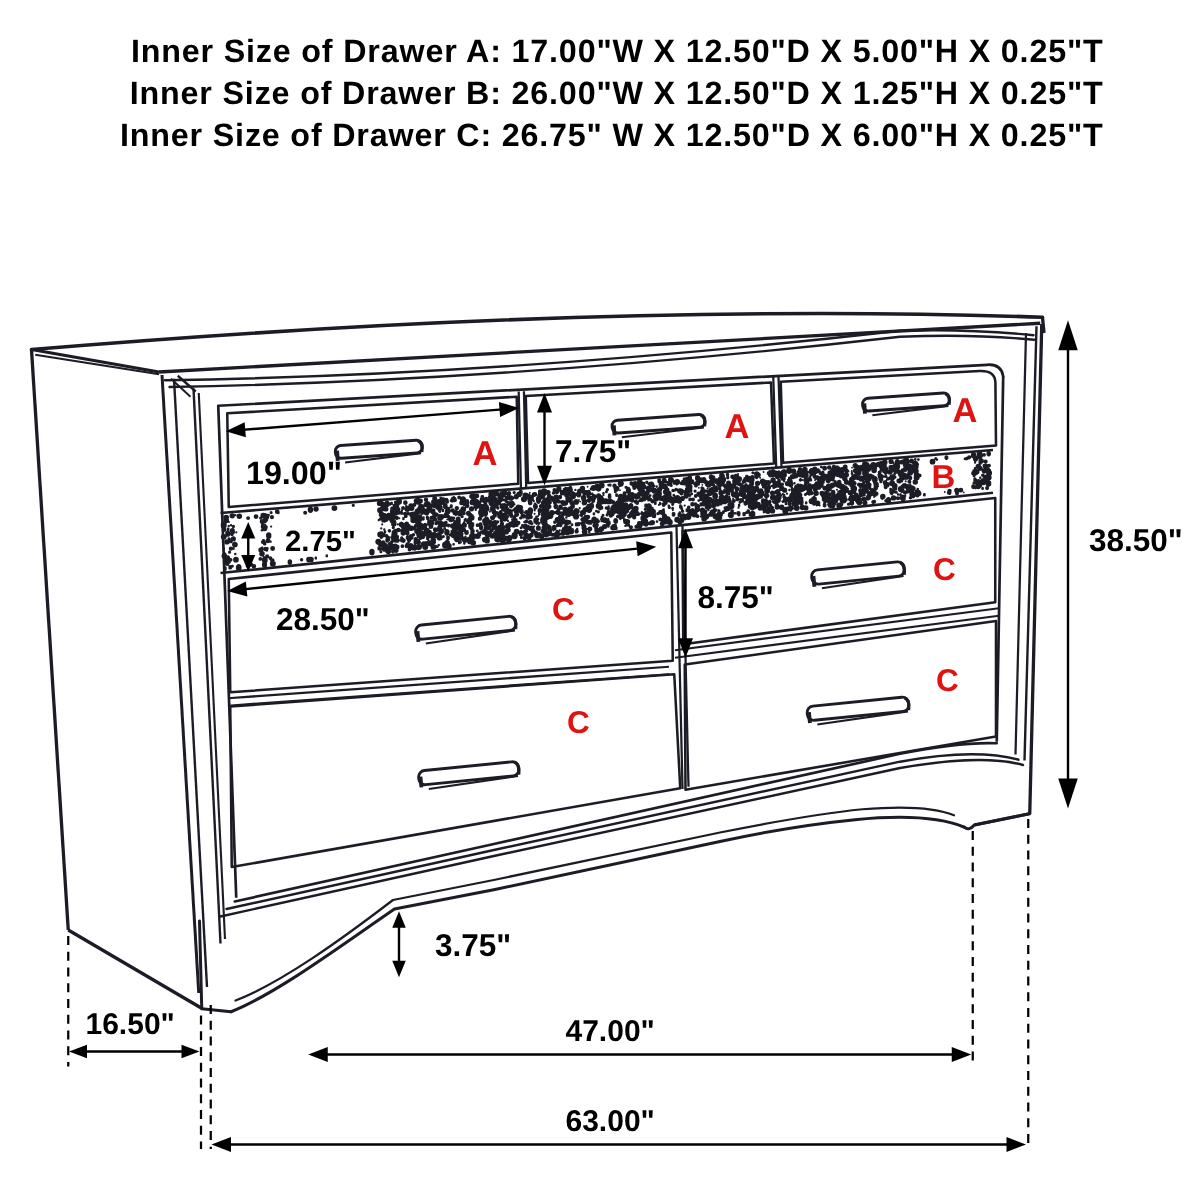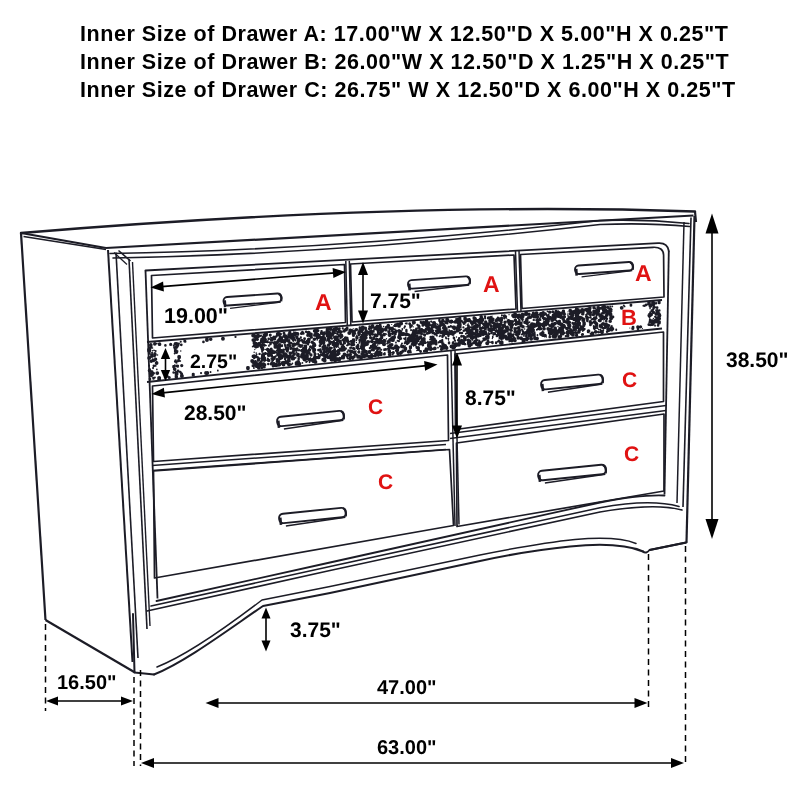--- a/index.html
+++ b/index.html
@@ -1,16 +1,16 @@
 <!DOCTYPE html>
 <html><head>
 <meta charset="utf-8">
 <style>
 html,body{margin:0;padding:0;background:#ffffff;}
-#page{position:relative;width:800px;height:800px;background:#ffffff;overflow:hidden;}
+#page{position:relative;width:800px;height:800px;background:#ffffff;overflow:hidden;text-align:right;}
 .hdr{position:absolute;left:80px;top:20px;font-family:"Liberation Sans",sans-serif;
  font-weight:bold;font-size:21.5px;line-height:28px;letter-spacing:0.55px;color:#000;white-space:nowrap;}
 svg{position:absolute;left:0;top:0;transform:translateZ(0);}
 svg text{font-family:"Liberation Sans",sans-serif;text-rendering:geometricPrecision;-webkit-font-smoothing:antialiased;}
 </style>
 </head>
 <body>
 <div id="page">
 <div class="hdr">Inner Size of Drawer A: 17.00"W X 12.50"D X 5.00"H X 0.25"T<br>
 Inner Size of Drawer B: 26.00"W X 12.50"D X 1.25"H X 0.25"T<br>

